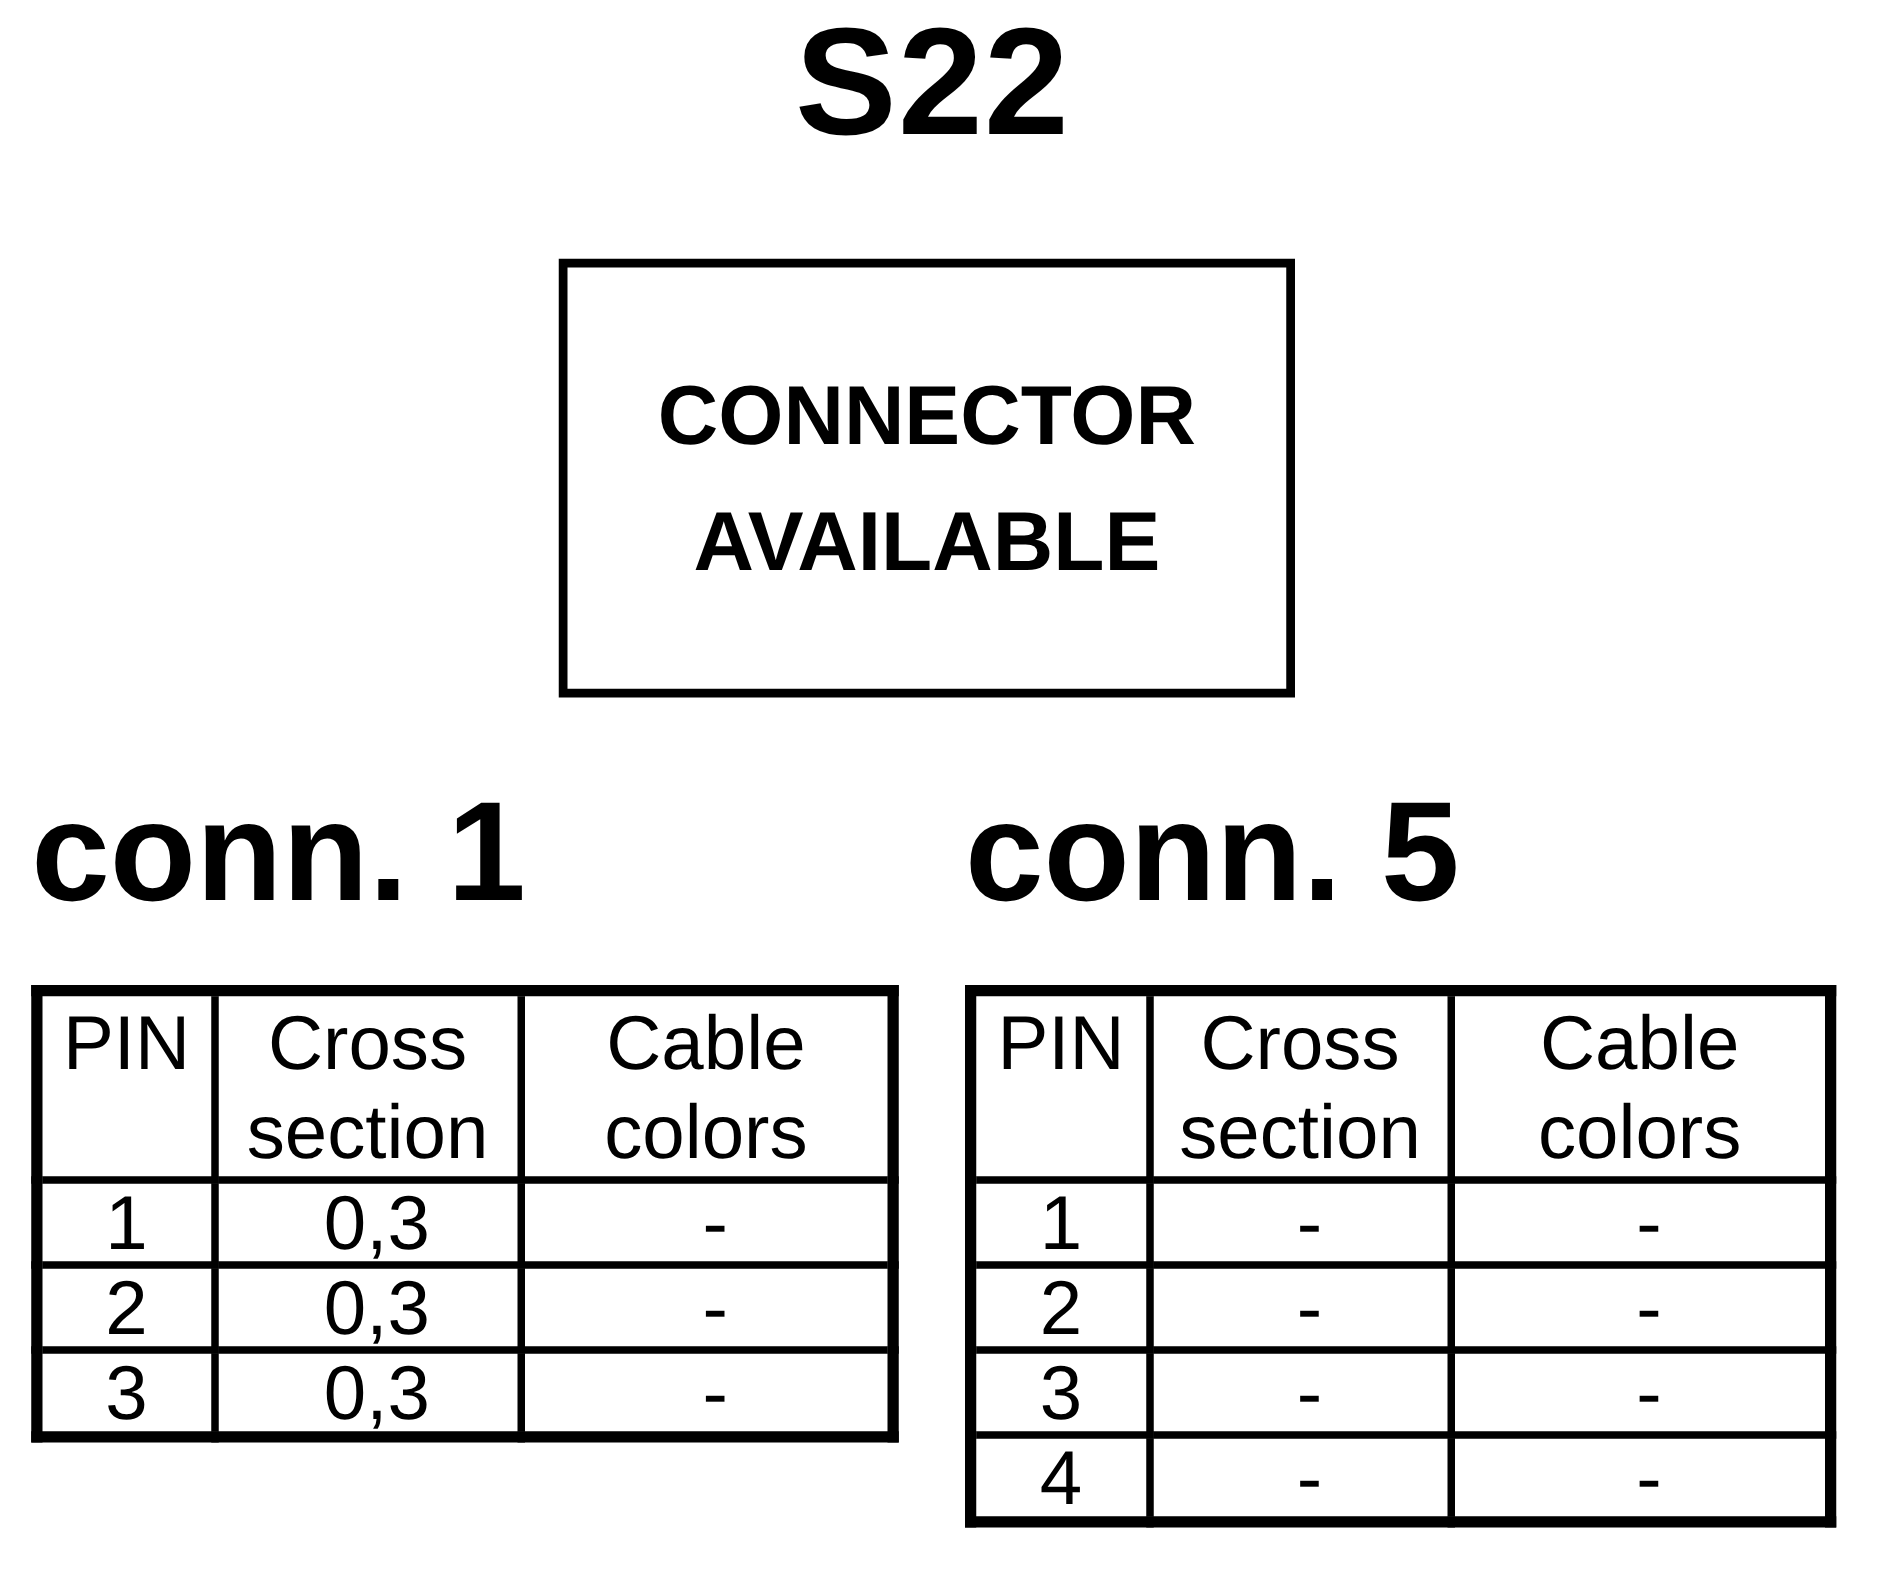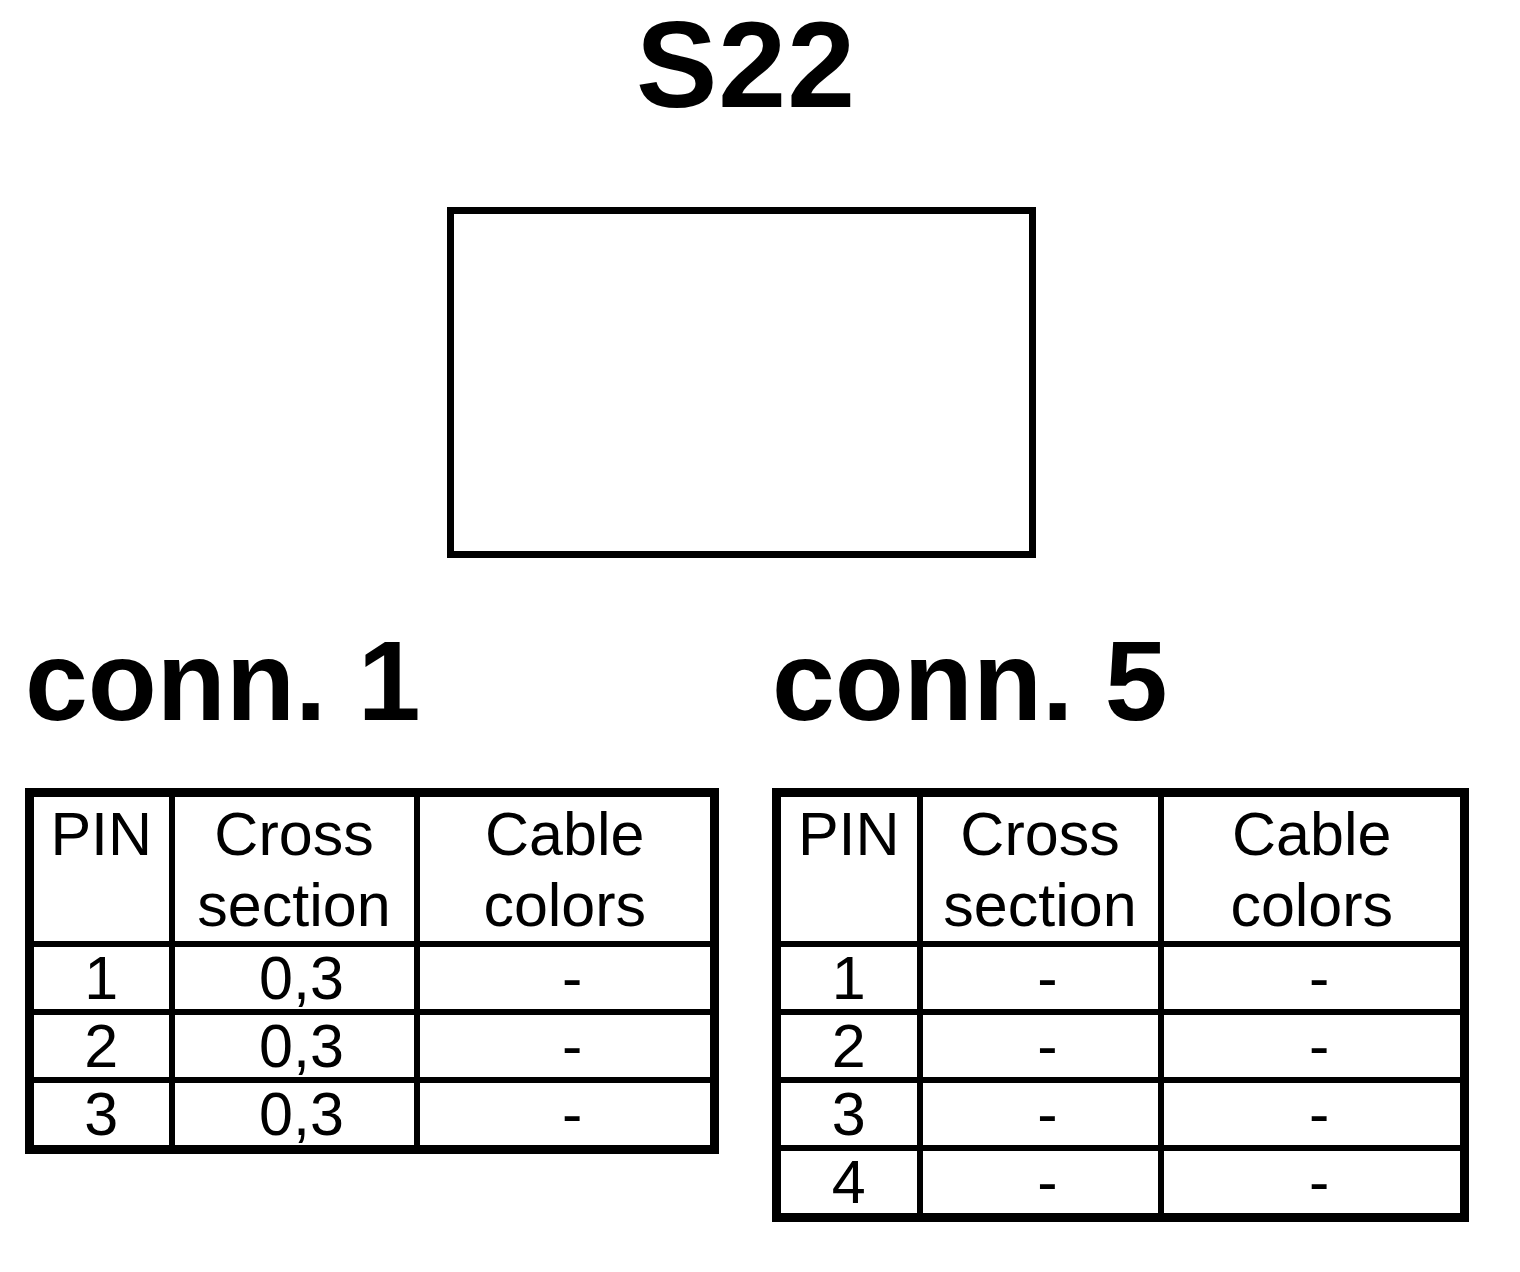--- a/index.html
+++ b/index.html
@@ -106,20 +106,22 @@
   #conn2-table col.w-cable { width: 304px; }
 </style>
 </head>
 <body>
 
 <div>
 
   <h1 class="page-title">S22</h1>
 
   <div class="notice-box">
+    <div>CONNECTOR</div>
+    <div>AVAILABLE</div>
   </div>
 
   <h2 class="conn-title" id="conn1-title">conn. 1</h2>
 
   <h2 class="conn-title" id="conn2-title">conn. 5</h2>
 
   <table class="pin-table" id="conn1-table">
     <colgroup>
       <col class="w-pin">
         <col class="w-cross">

